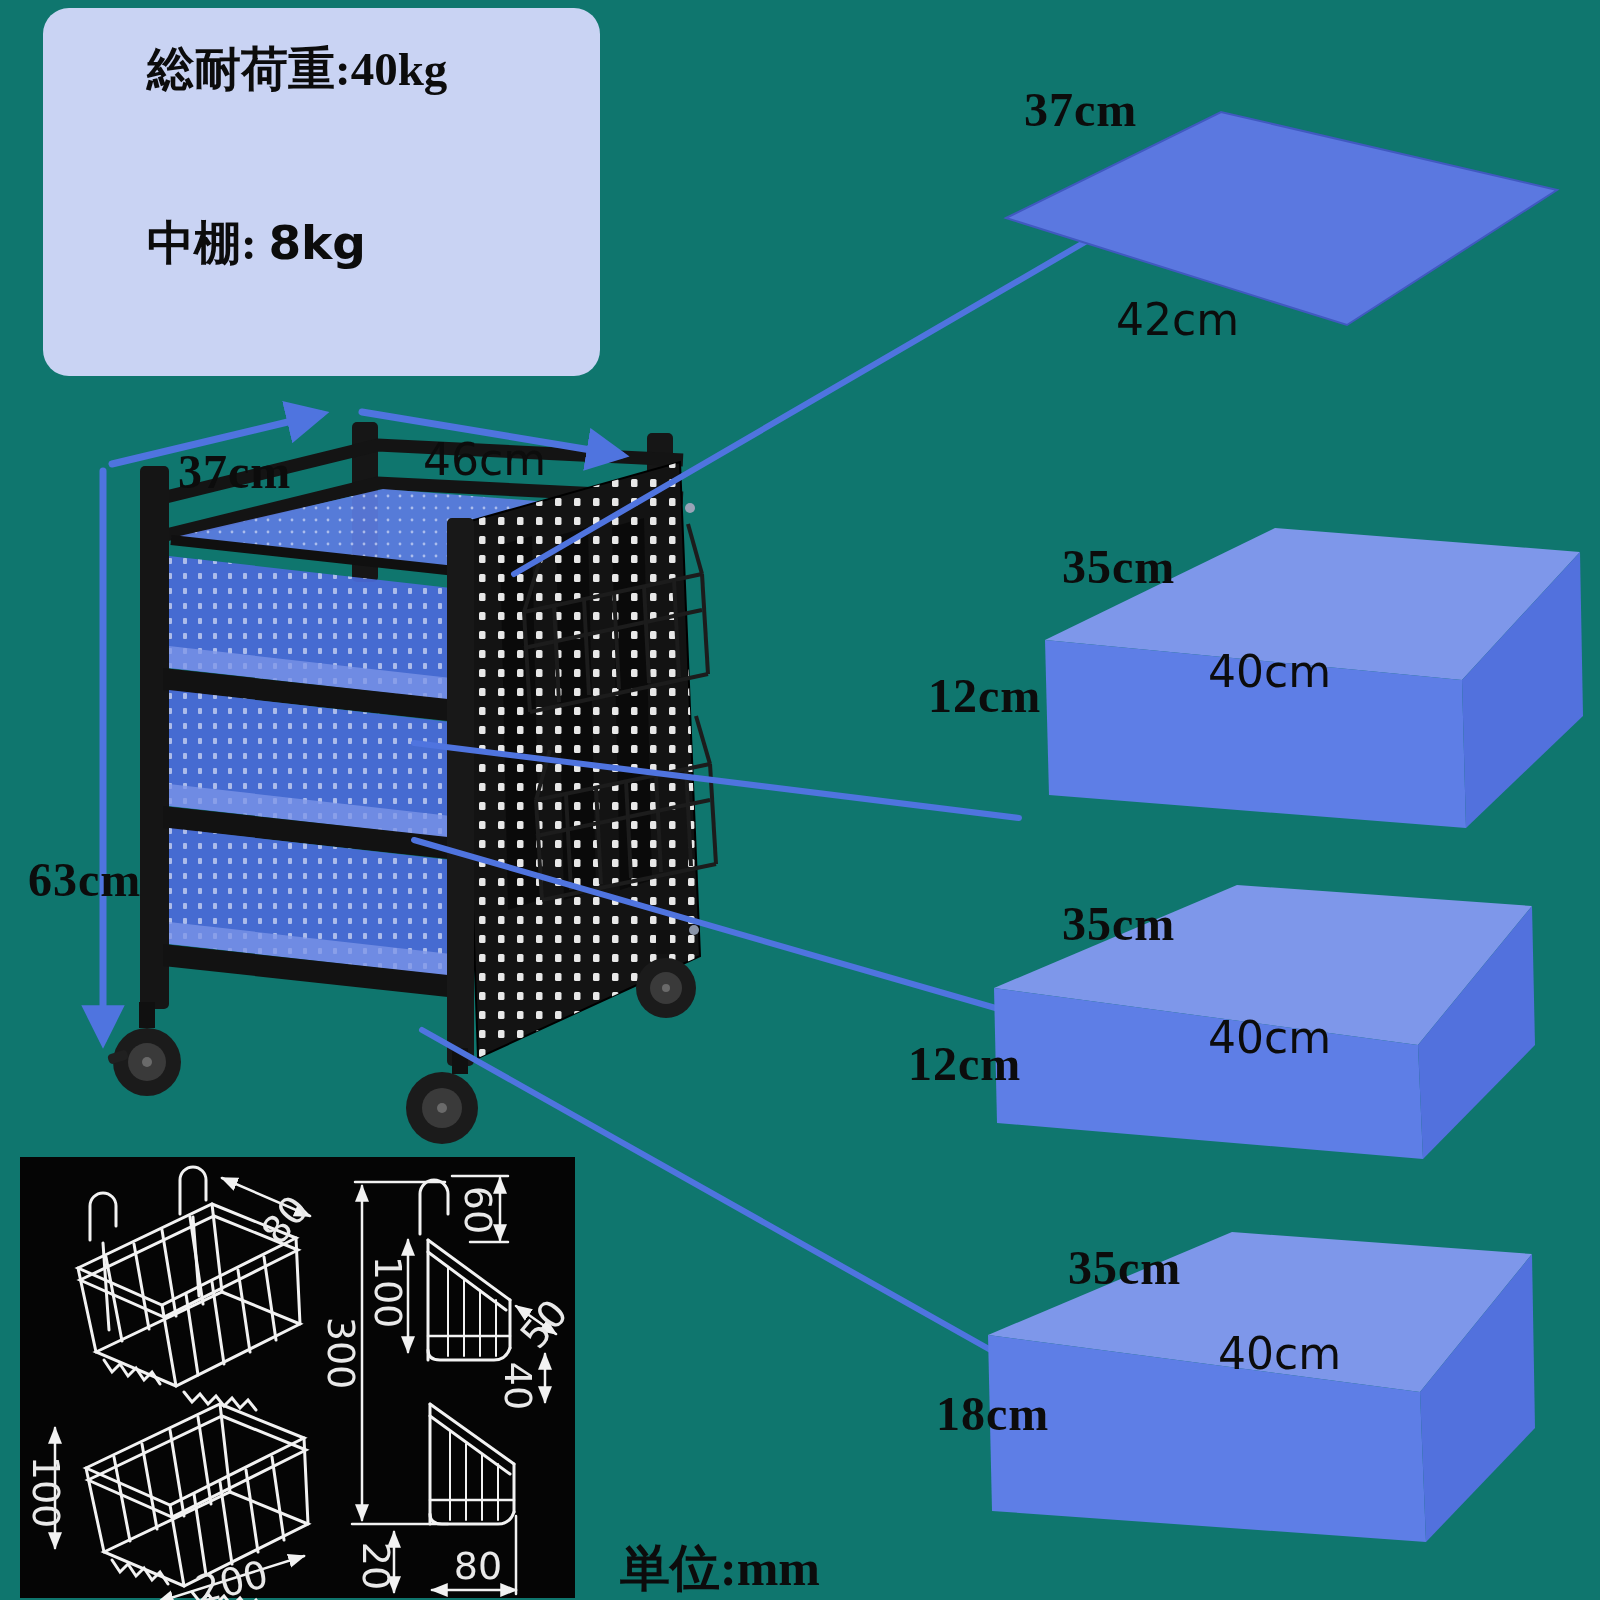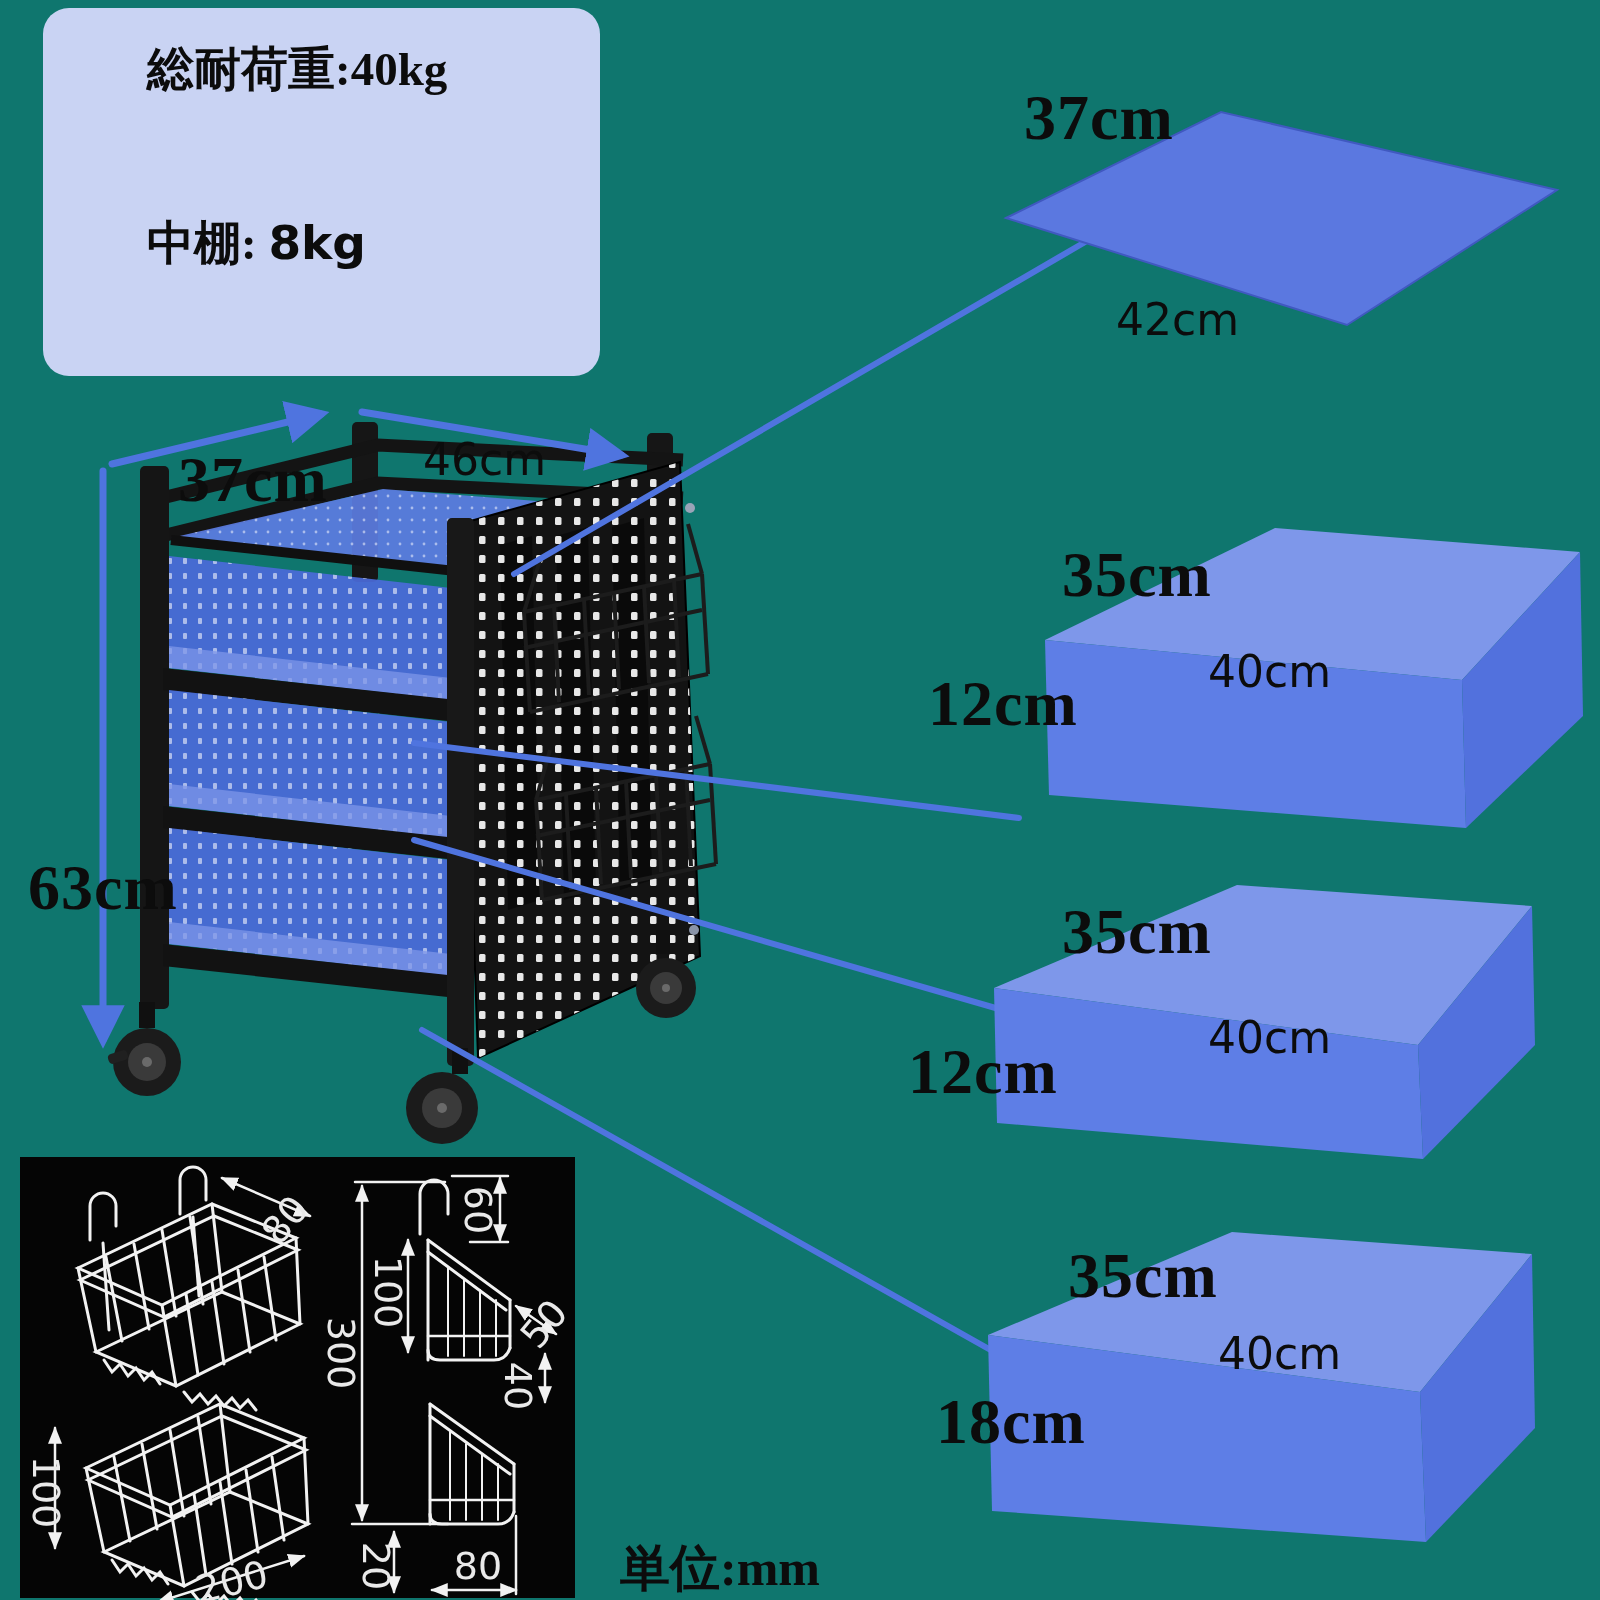--- a/index.html
+++ b/index.html
@@ -1,19 +1,19 @@
 <!DOCTYPE html>
 <html><head>
 <meta charset="utf-8">
 <style>
   html,body{margin:0;padding:0;background:#ffffff;}
   #canvas{position:relative;width:1600px;height:1600px;background:#0f766e;overflow:hidden;
           font-family:"Liberation Serif","DejaVu Serif",serif;}
   #scene{position:absolute;left:0;top:0;width:1600px;height:1600px;}
-  .lbl{position:absolute;color:#0c0c0c;font-weight:700;font-size:64px;line-height:1;white-space:nowrap;
+  .lbl{position:absolute;color:#0c0c0c;font-weight:700;font-size:48px;line-height:1;white-space:nowrap;
        font-family:"Liberation Serif","DejaVu Serif",serif;letter-spacing:1px;}
   .lbl.sans{font-family:"DejaVu Sans","Liberation Sans",sans-serif;font-weight:400;font-size:44px;letter-spacing:0;}
   .infobox{position:absolute;left:43px;top:8px;width:557px;height:368px;background:#c9d3f3;border-radius:26px;}
   .inforow{position:absolute;left:104px;white-space:nowrap;font-size:47px;font-weight:700;color:#0c0c0c;}
   .inforow .val.sans{font-family:"DejaVu Sans","Liberation Sans",sans-serif;}
   .wdim{position:absolute;color:#e9e9e9;font-family:"DejaVu Sans","Liberation Sans",sans-serif;
         font-size:38px;font-weight:400;white-space:nowrap;transform:translate(-50%,-50%);}
   .unit{position:absolute;left:620px;top:1535px;font-size:50px;font-weight:700;color:#0c0c0c;white-space:nowrap;}
 </style>
 </head>

